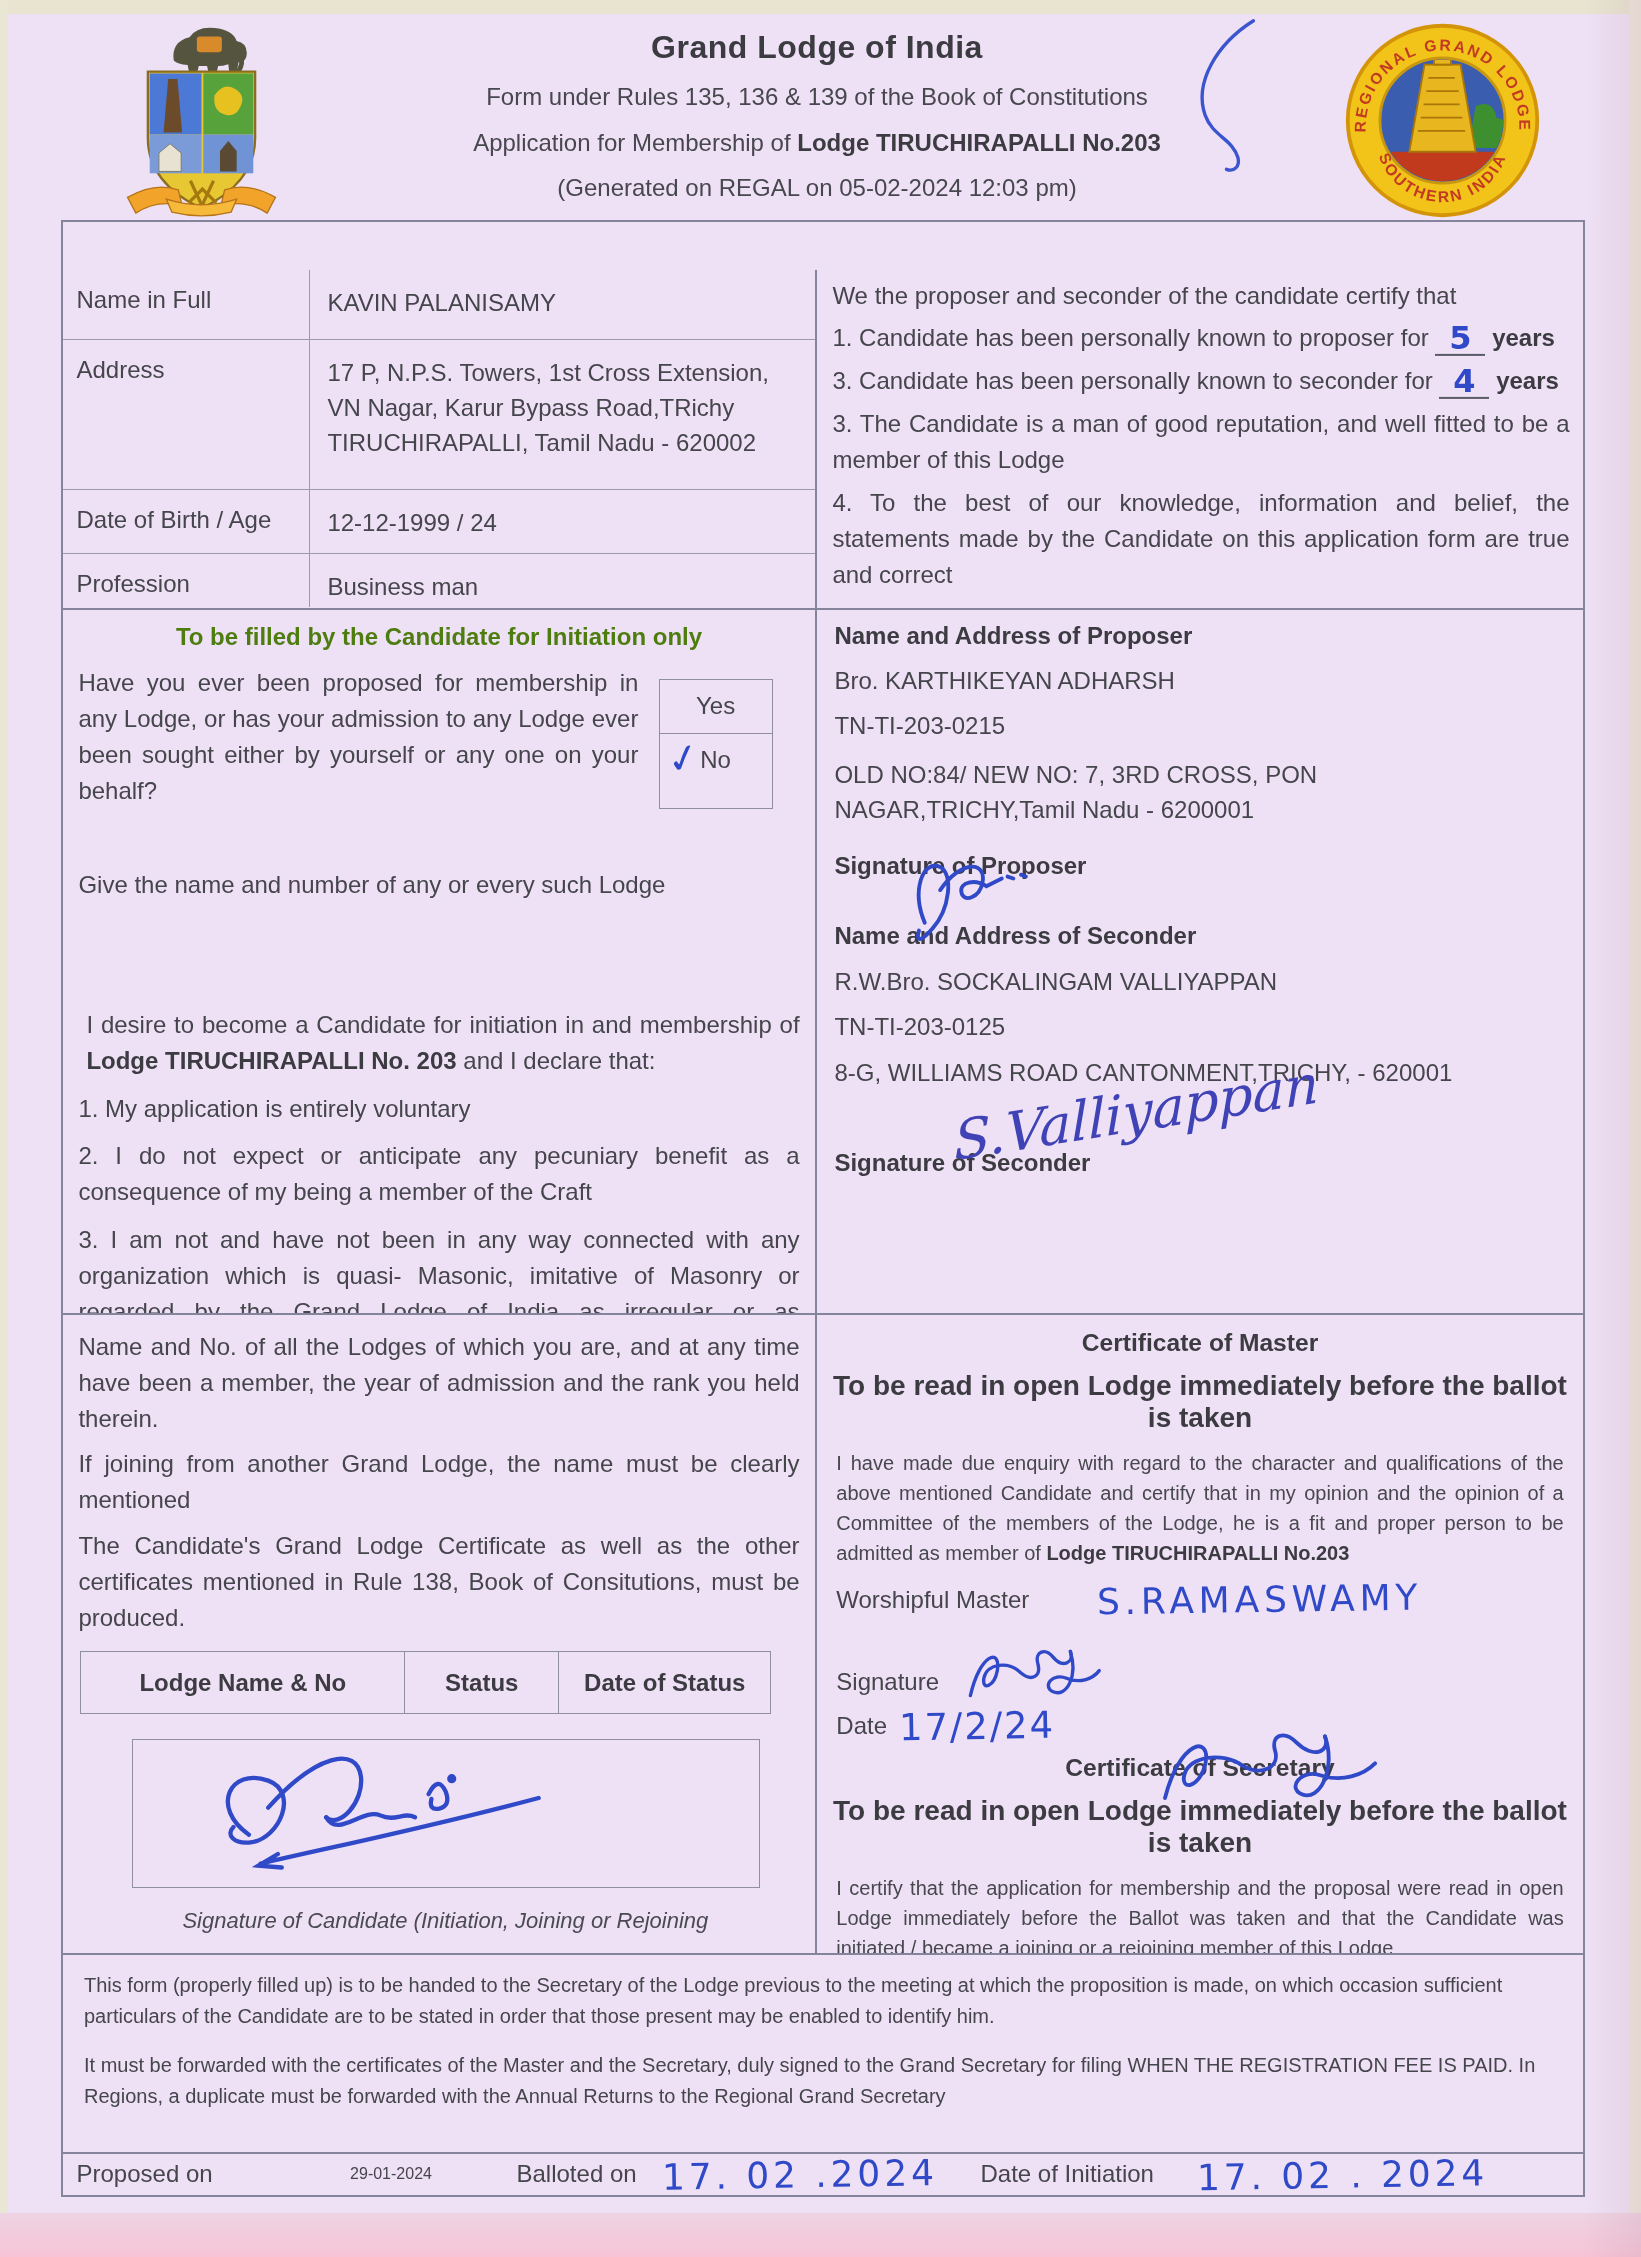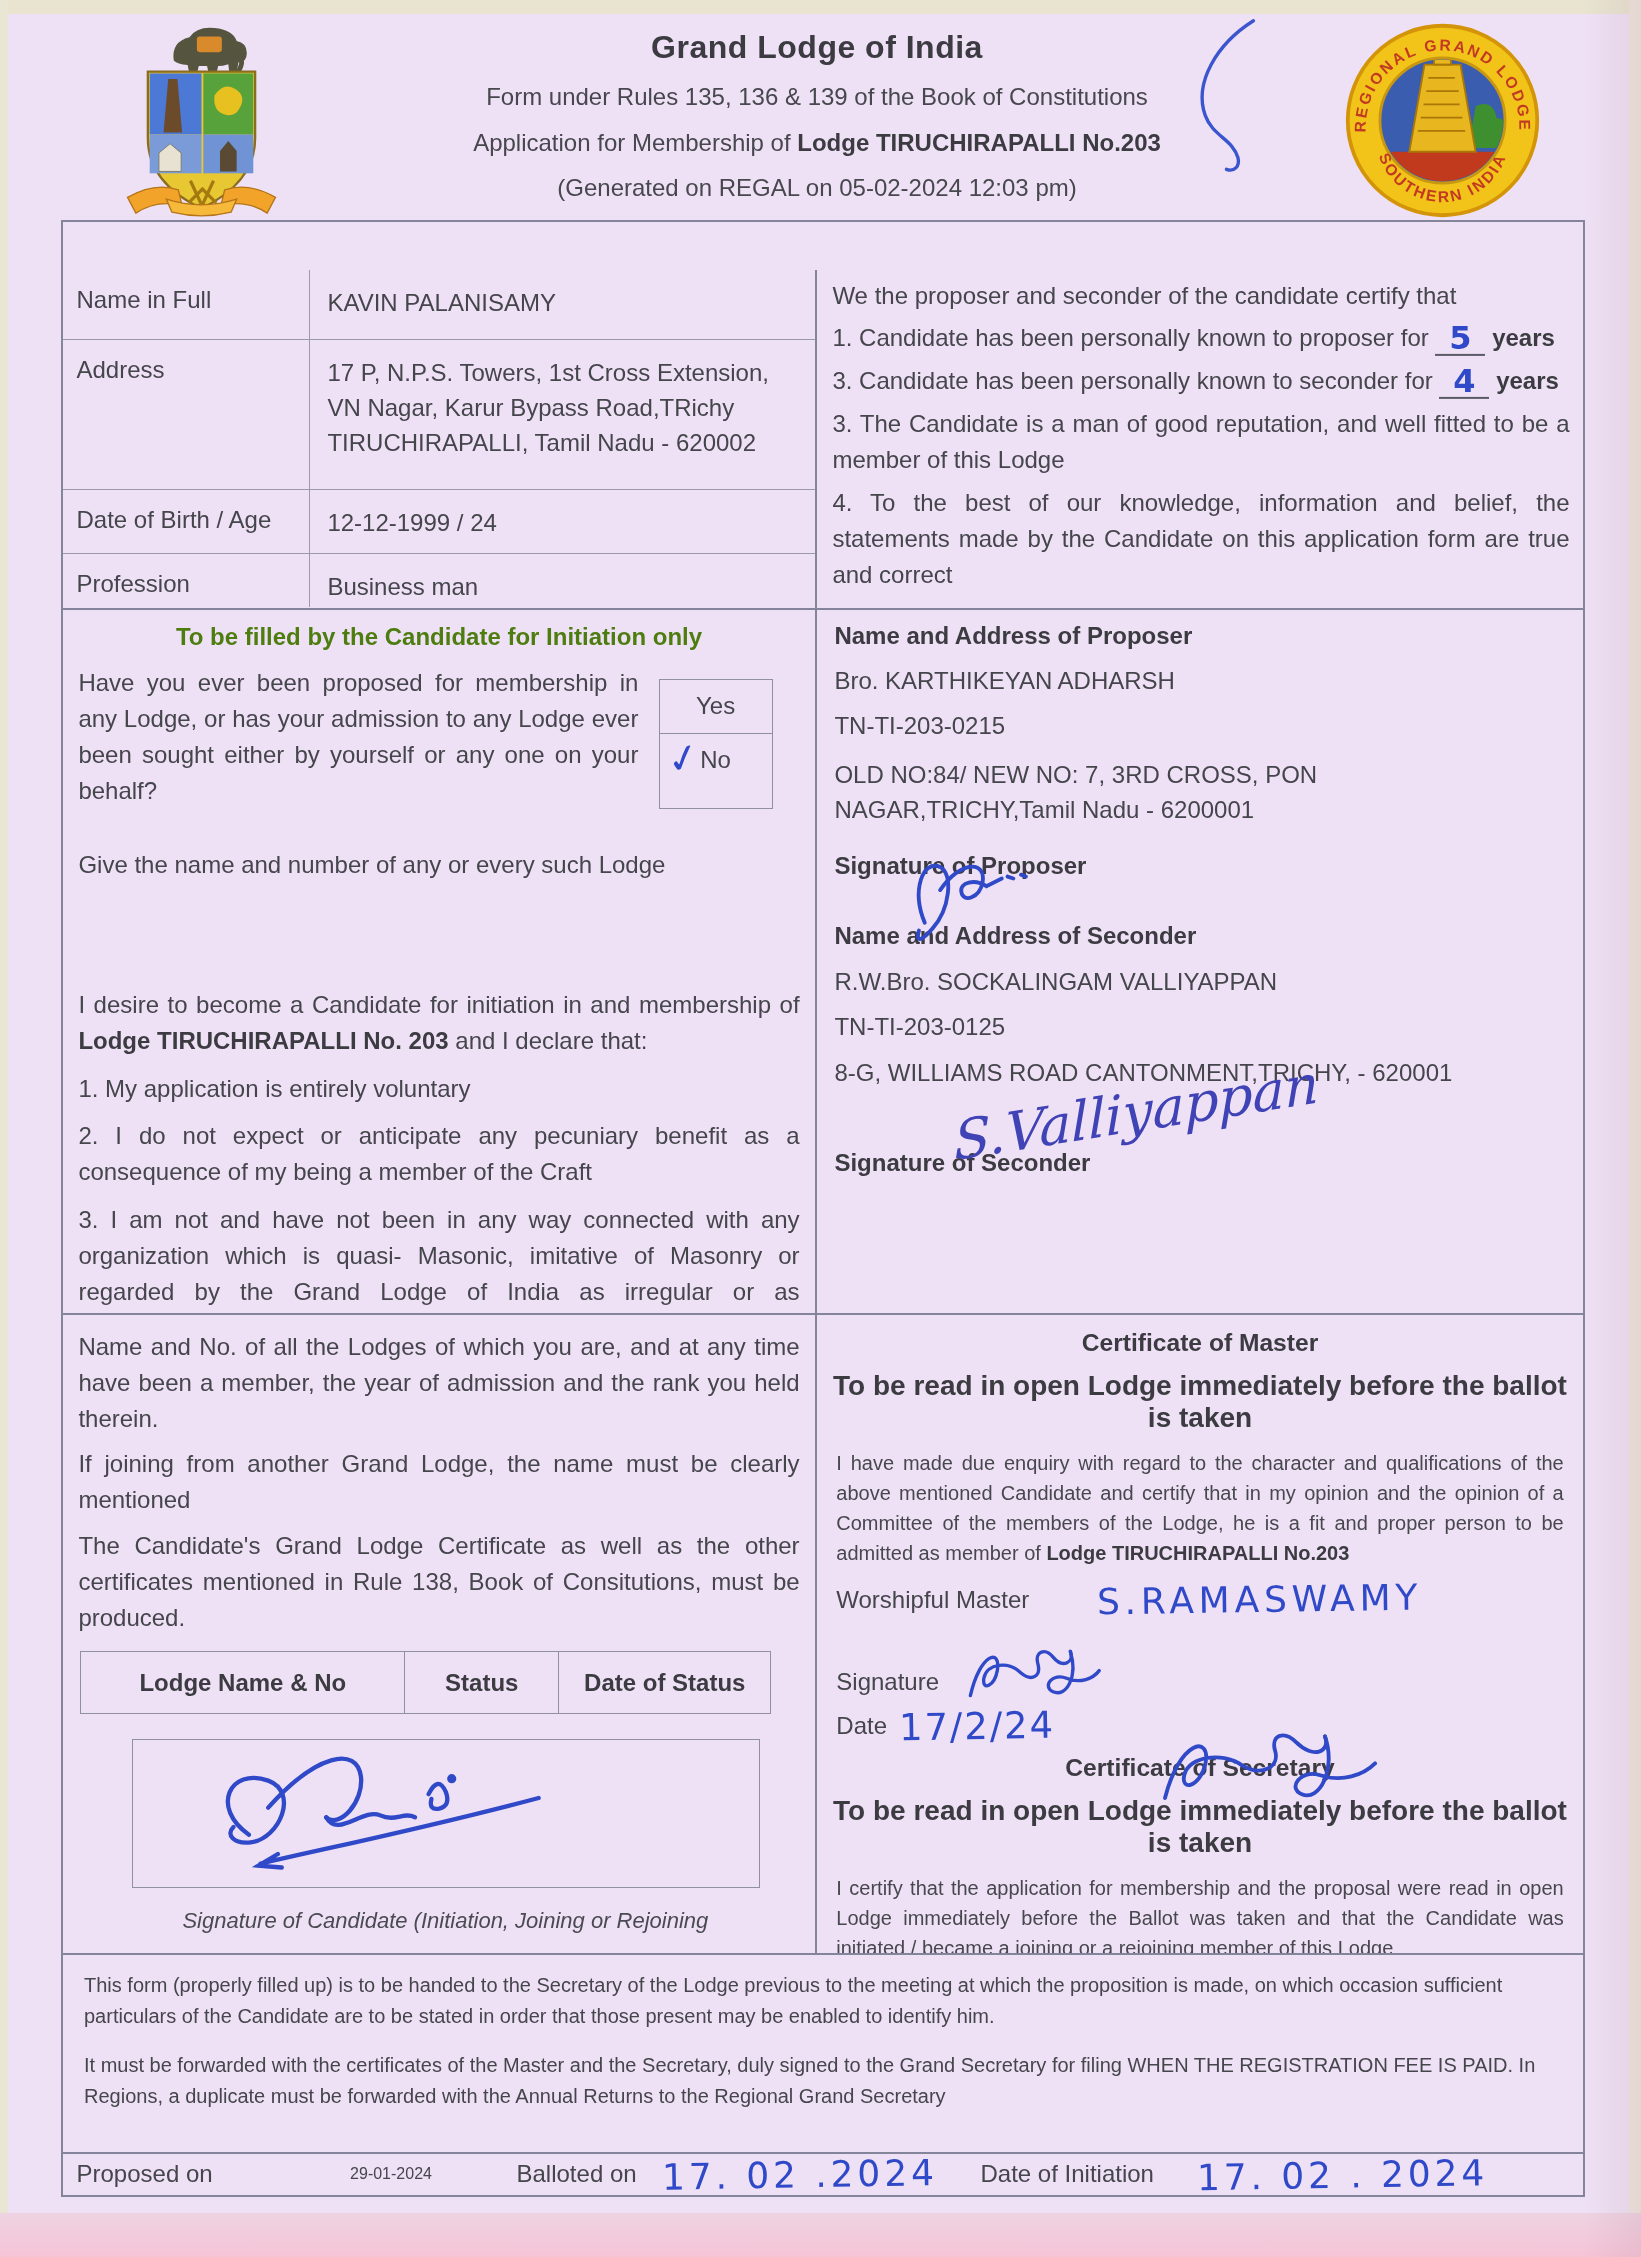--- a/index.html
+++ b/index.html
@@ -49,22 +49,22 @@
         top:1.9px;left:7.7px;font-family:"DejaVu Sans",sans-serif;}
   
   .init{padding:11.6px 15.4px;font-size:24px;}
   .init-h{text-align:center;font-weight:bold;font-size:24px;margin:1.9px 0 13.5px;color:#4d7c0f;}
   .qwrap{display:flex;}
   .q{width:560px;line-height:1.5;text-align:justify;}
   .ynstack{width:112px;border:1.9px solid #8f90a2;margin-left:auto;margin-right:27px;margin-top:14px;box-sizing:content-box;}
   .yncell2{height:53px;display:flex;align-items:center;justify-content:center;
         border-bottom:1.9px solid #8f90a2;position:relative;font-size:24px;}
   .yncell2:last-child{border-bottom:none;}
-  .give{margin-top:42px;}
-  .desire{margin-top:108px;line-height:1.5;}
+  .give{margin-top:62px;}
+  .desire{margin-top:108px;line-height:1.5;margin-left:8px;}
   .decl{margin-top:11.6px;line-height:1.5;}
   
   .prop{padding:11.6px 17.4px;font-size:24px;position:relative;height:100%;box-sizing:border-box;}
   .prop p{margin:0;}
   .bh{font-weight:bold;color:#3b3b41;}
   .mt18{margin-top:17.4px!important;} .mt26{margin-top:25px!important;} .mt44{margin-top:42px!important;}
   .sigp{position:absolute;left:75px;top:224px;}
   .sigsec-label{margin-top:62px!important;}
   .sig-text{font-family:"DejaVu Serif",serif;font-style:italic;color:#4043b6;font-size:54px;
         display:inline-block;transform:rotate(-9deg) skewX(-8deg);position:absolute;left:135px;top:471px;white-space:nowrap;}

